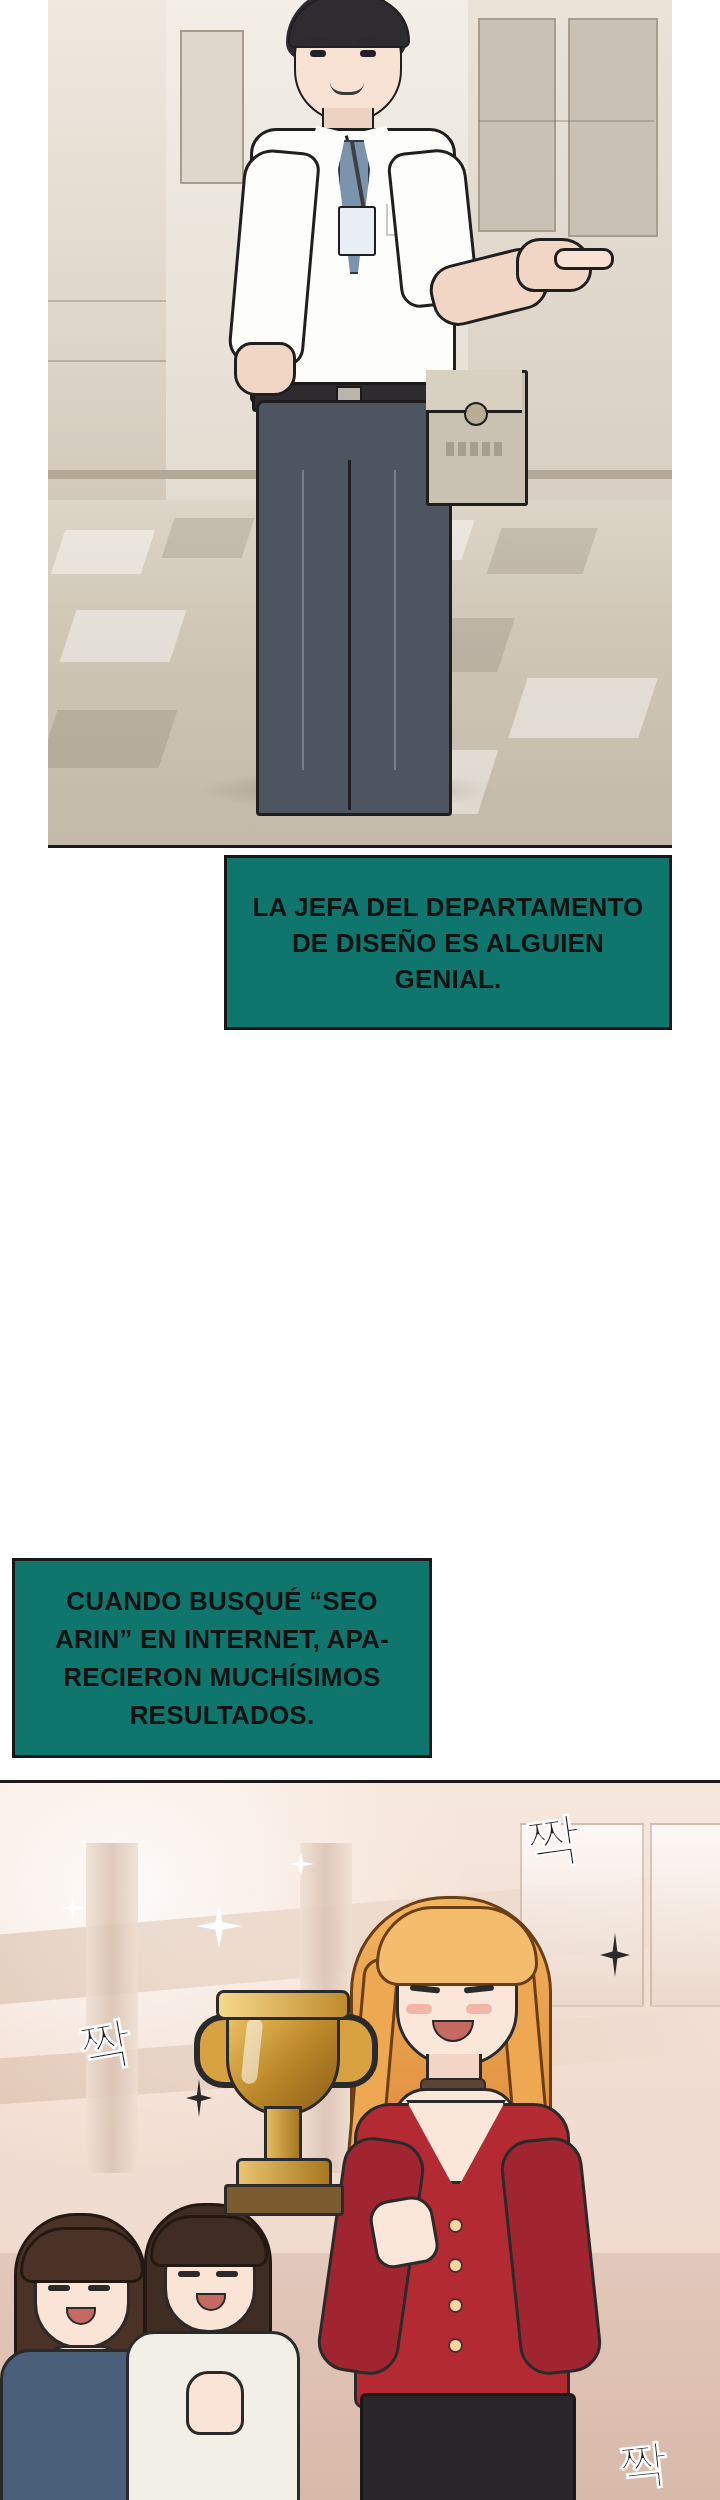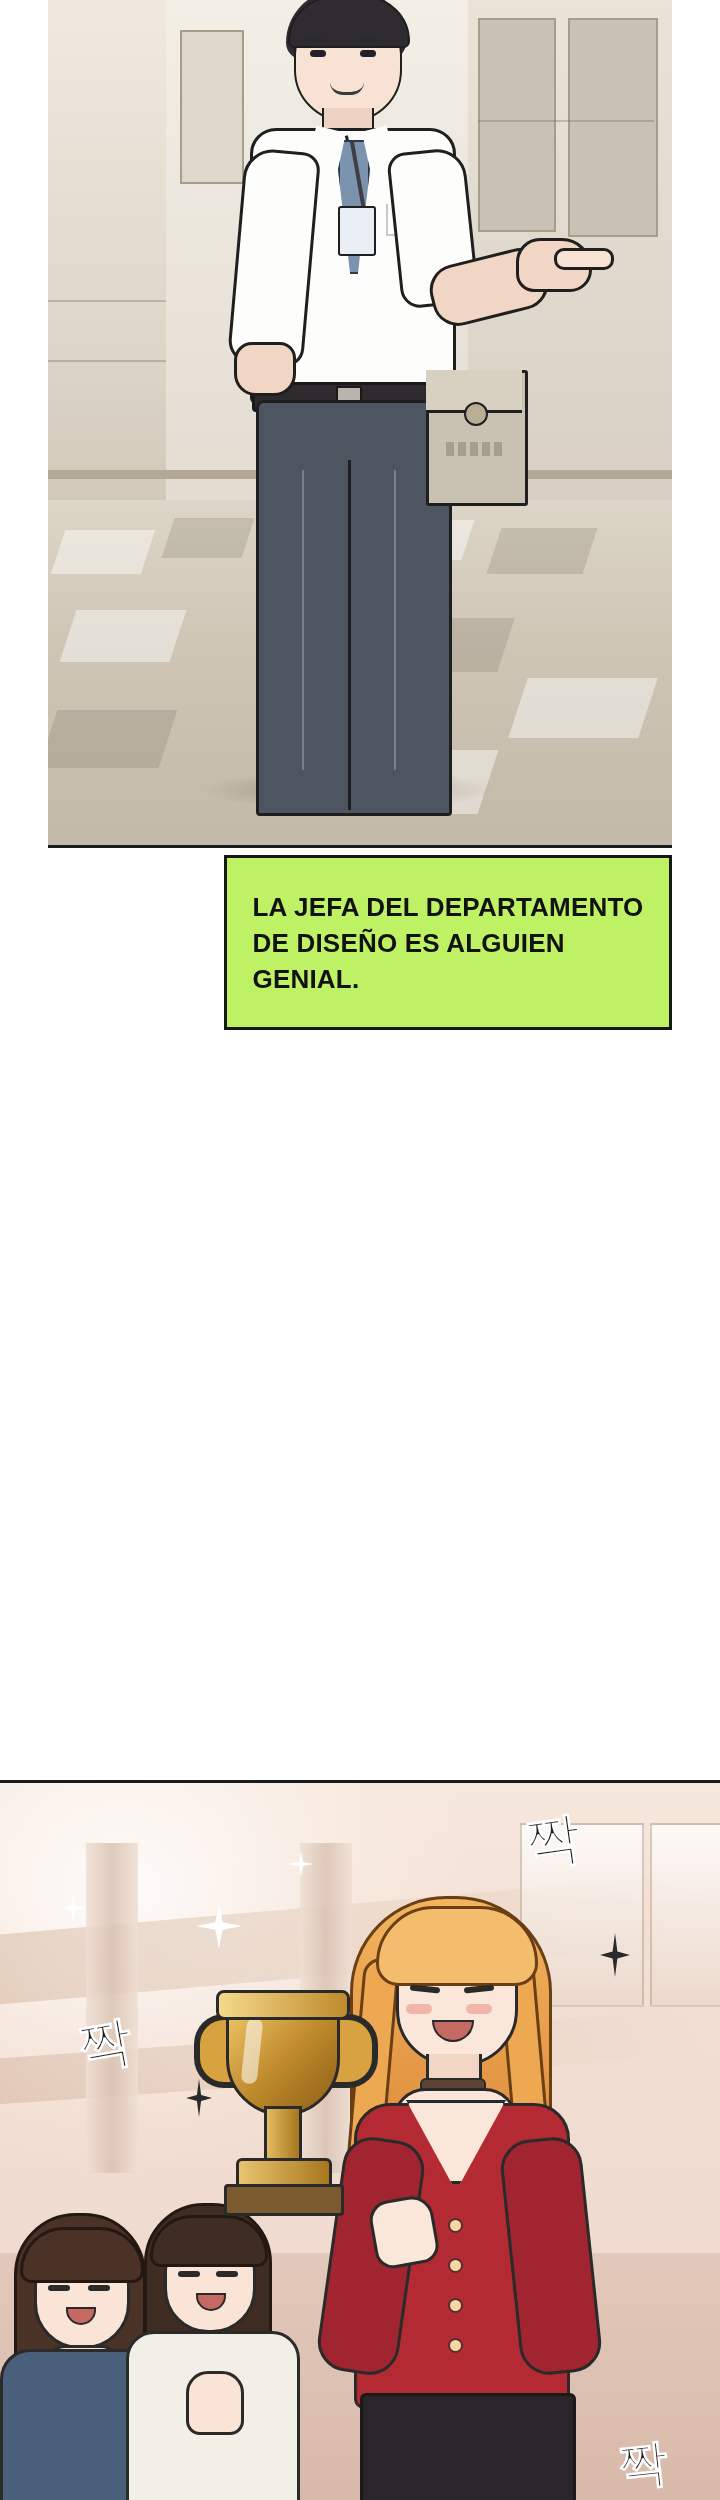--- a/index.html
+++ b/index.html
@@ -193,27 +193,27 @@
   }
   .m-bag-txt {
     position: absolute; left: 248px; top: 452px; width: 58px; height: 14px;
     background: repeating-linear-gradient(90deg,#8e8676 0 8px, transparent 8px 12px);
     opacity: .6;
   }
 
   
   .bubble {
     position: absolute;
-    background: #bef264;
+    background: #0f766e;
     border: 3px solid #171717;
     box-sizing: border-box;
     display: flex;
     align-items: center;
     justify-content: center;
-    text-align: left;
+    text-align: center;
   }
   .bubble p {
     margin: 0;
     font-family: "Liberation Sans", sans-serif;
     font-weight: bold;
     color: #121212;
     letter-spacing: 0.2px;
     white-space: pre-line;
   }
   #bubble1 { left: 224px; top: 855px; width: 448px; height: 175px; }
@@ -512,20 +512,26 @@
       <div class="m-hand-l"></div>
     </div>
   </div>
 
   <div class="bubble" id="bubble1">
     <p>LA JEFA DEL DEPARTAMENTO
 DE DISEÑO ES ALGUIEN
 GENIAL.</p>
   </div>
 
+  <div class="bubble" id="bubble2">
+    <p>CUANDO BUSQUÉ “SEO
+ARIN” EN INTERNET, APA-
+RECIERON MUCHÍSIMOS
+RESULTADOS.</p>
+  </div>
 
   <div class="panel2">
     <div class="p2-glow"></div>
     <div class="p2-band"></div>
     <div class="p2-band2"></div>
     <div class="p2-col" style="left:86px;"></div>
     <div class="p2-col" style="left:300px;"></div>
     <div class="p2-win" style="left:520px;"></div>
     <div class="p2-win" style="left:650px;"></div>
     <div class="p2-floor"></div>

